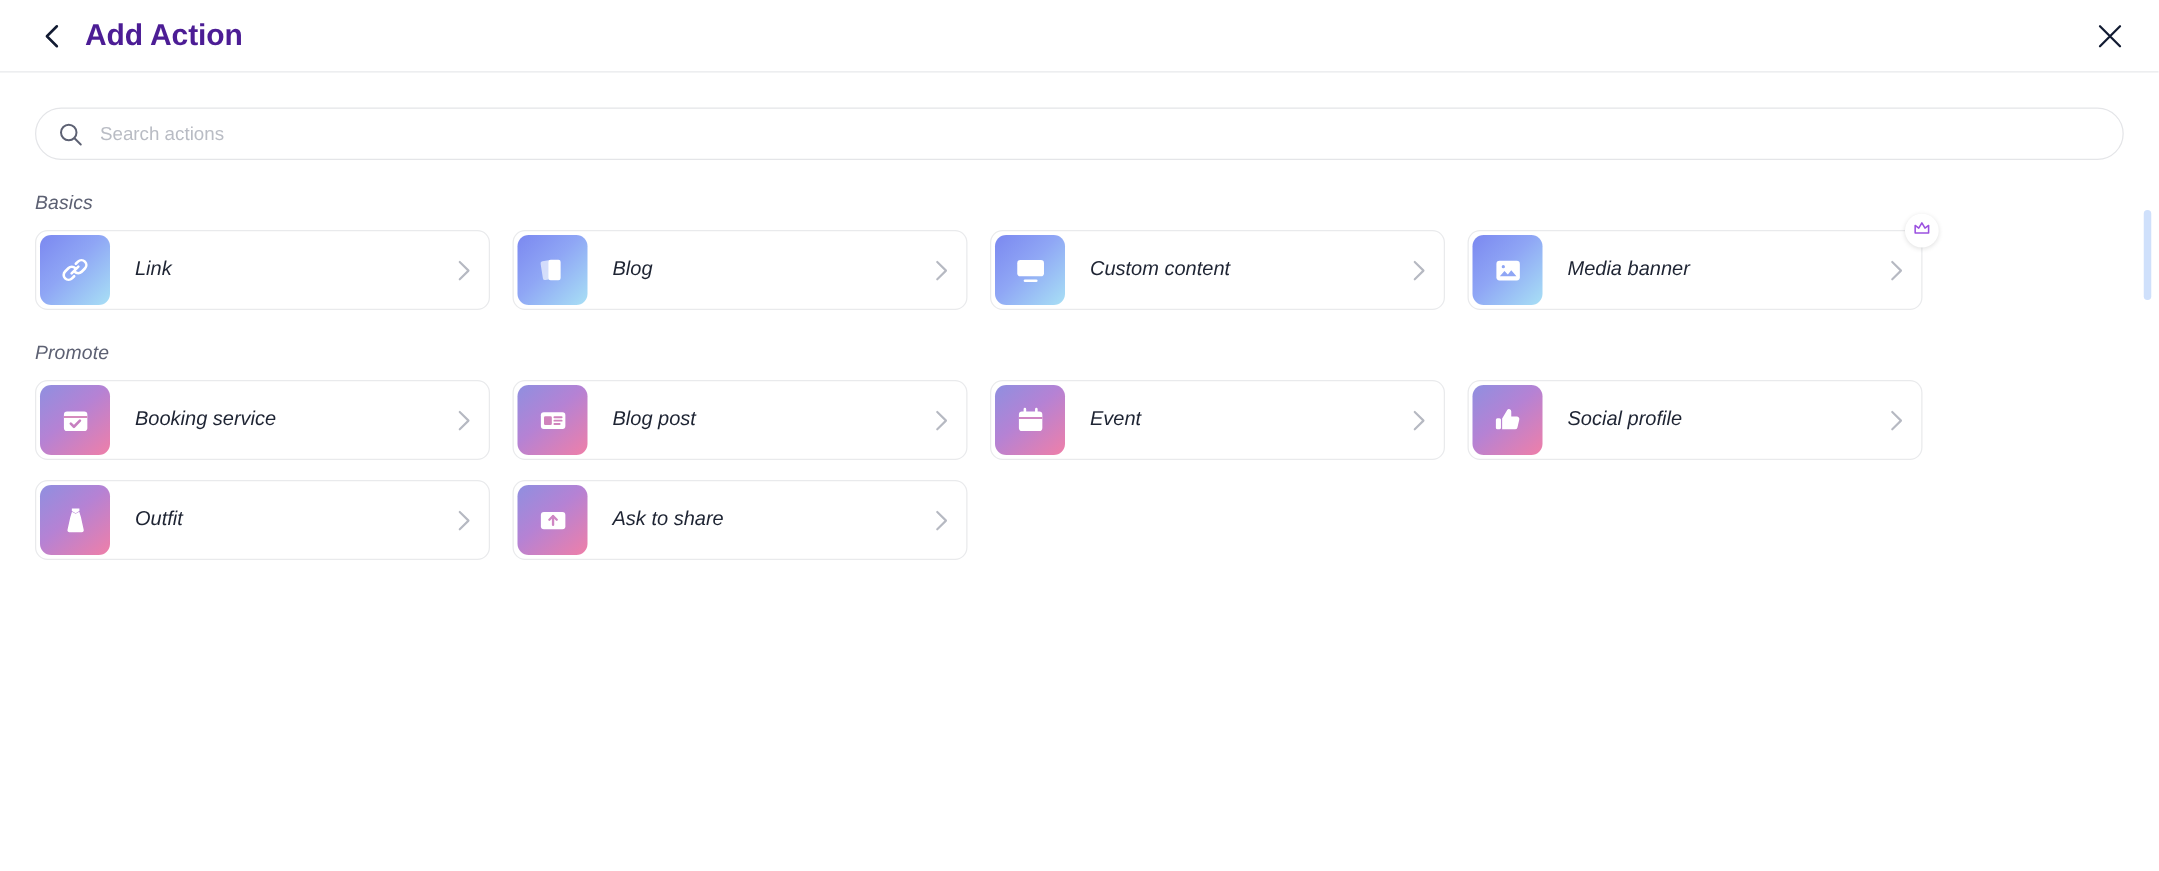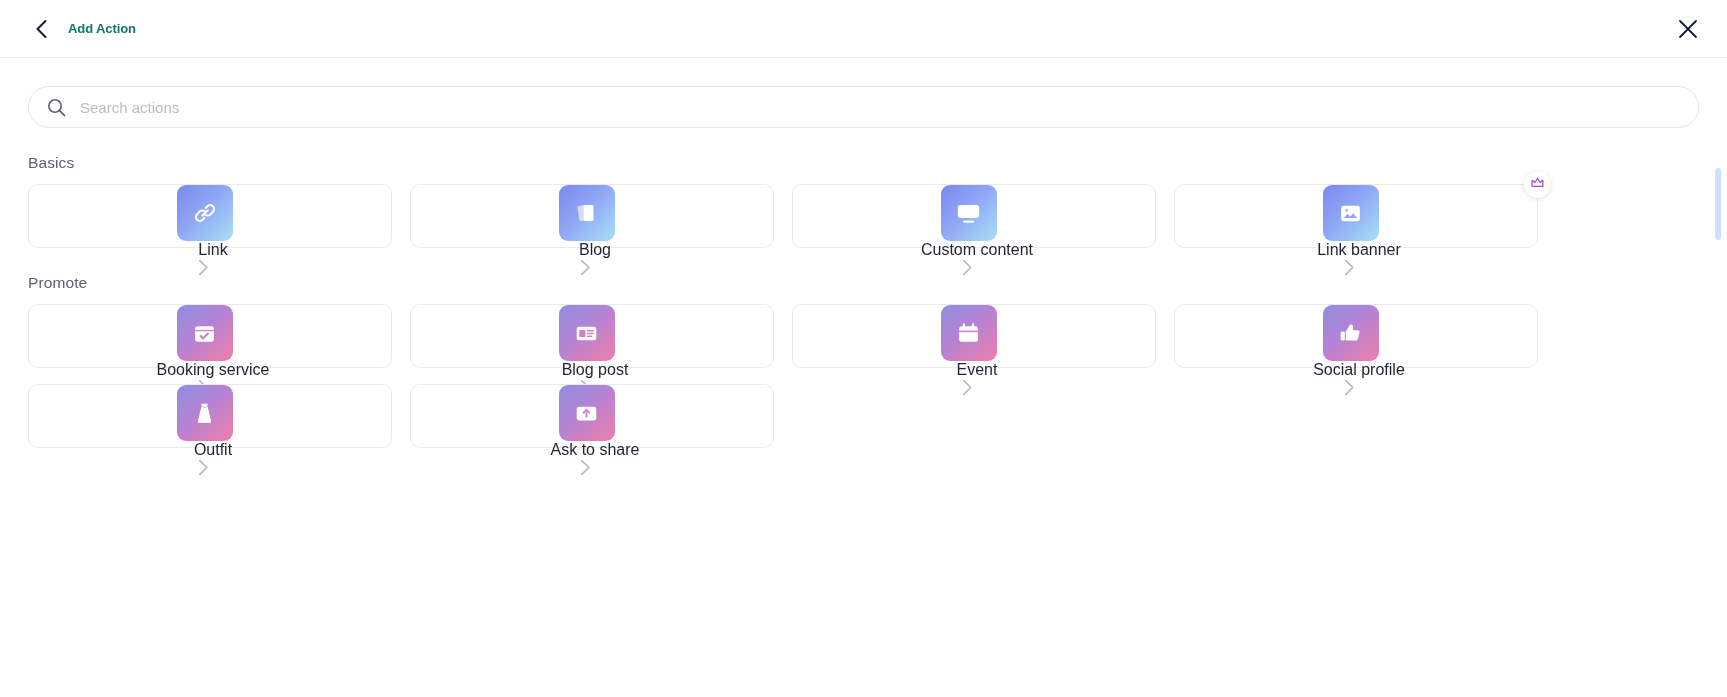--- a/index.html
+++ b/index.html
@@ -21,23 +21,23 @@
     align-items: center;
     padding: 0 28px;
   }
   .back-btn {
     width: 26px; height: 26px;
     display: flex; align-items: center; justify-content: center;
     cursor: pointer;
     flex: 0 0 auto;
   }
   .header-title {
-    font-size: 13px;
+    font-size: 24px;
     font-weight: 700;
-    color: #0f766e;
+    color: #4c1d95;
     letter-spacing: -0.1px;
     margin-left: 14px;
   }
   .close-btn {
     position: absolute;
     right: 24px; top: 50%;
     transform: translateY(-50%);
     width: 30px; height: 30px;
     display: flex; align-items: center; justify-content: center;
     cursor: pointer;
@@ -70,21 +70,21 @@
     font-family: "Liberation Sans", sans-serif;
     font-size: 15px;
     color: #131c33;
     margin-left: 14px;
     flex: 1 1 auto;
     background: transparent;
   }
   .search-input::placeholder { color: #b9bcc4; }
 
   
-  .section { margin-top: 26px; }
+  .section { margin-top: 26px; font-style: italic; }
   .section-title {
     font-size: 15.5px;
     color: #5d6173;
     margin-bottom: 12px;
     letter-spacing: 0.1px;
   }
   .grid {
     display: grid;
     grid-template-columns: repeat(4, 364px);
     gap: 16px 18px;
@@ -93,21 +93,20 @@
   .card {
     position: relative;
     height: 64px;
     border: 1px solid #e9eaec;
     border-radius: 10px;
     background: #fff;
     display: flex;
     align-items: center;
     padding: 0 14px 0 0;
     cursor: pointer;
-    flex-direction: column;
   }
   .card-icon {
     width: 56px; height: 56px;
     border-radius: 9px;
     margin-left: 3px;
     flex: 0 0 auto;
     display: flex;
     align-items: center;
     justify-content: center;
   }
@@ -228,21 +227,21 @@
               </div>
             </div>
             <div class="card">
               <div class="card-icon g-blue">
                 <svg width="25" height="25" viewBox="0 0 24 24" fill="none">
                   <rect x="3" y="4.5" width="18" height="15" rx="2.4" fill="#fff"></rect>
                   <path d="M5.6 16.4l3.6-4.1 2.6 2.7 2.6-3.3 4 4.7H5.6z" fill="#8fa6f5"></path>
                   <circle cx="8.3" cy="9" r="1.25" fill="#8fa6f5"></circle>
                 </svg>
               </div>
-              <div class="card-label">Link banner</div>
+              <div class="card-label">Media banner</div>
               <div class="chev">
                 <svg width="11" height="17" viewBox="0 0 11 17" fill="none">
                   <path d="M1.8 1.6l7 6.9-7 6.9" stroke="currentColor" stroke-width="1.7" stroke-linecap="round" stroke-linejoin="round"></path>
                 </svg>
               </div>
               <div class="badge">
                 <span><svg width="15" height="15" viewBox="0 0 24 24" fill="none">
                     <path d="M3.4 18.2V8.6l4.6 3.4L12 5.2l4 6.8 4.6-3.4v9.6H3.4z" stroke="#9b51e0" stroke-width="2" stroke-linejoin="round" stroke-linecap="round"></path>
                   </svg></span>
               </div>

